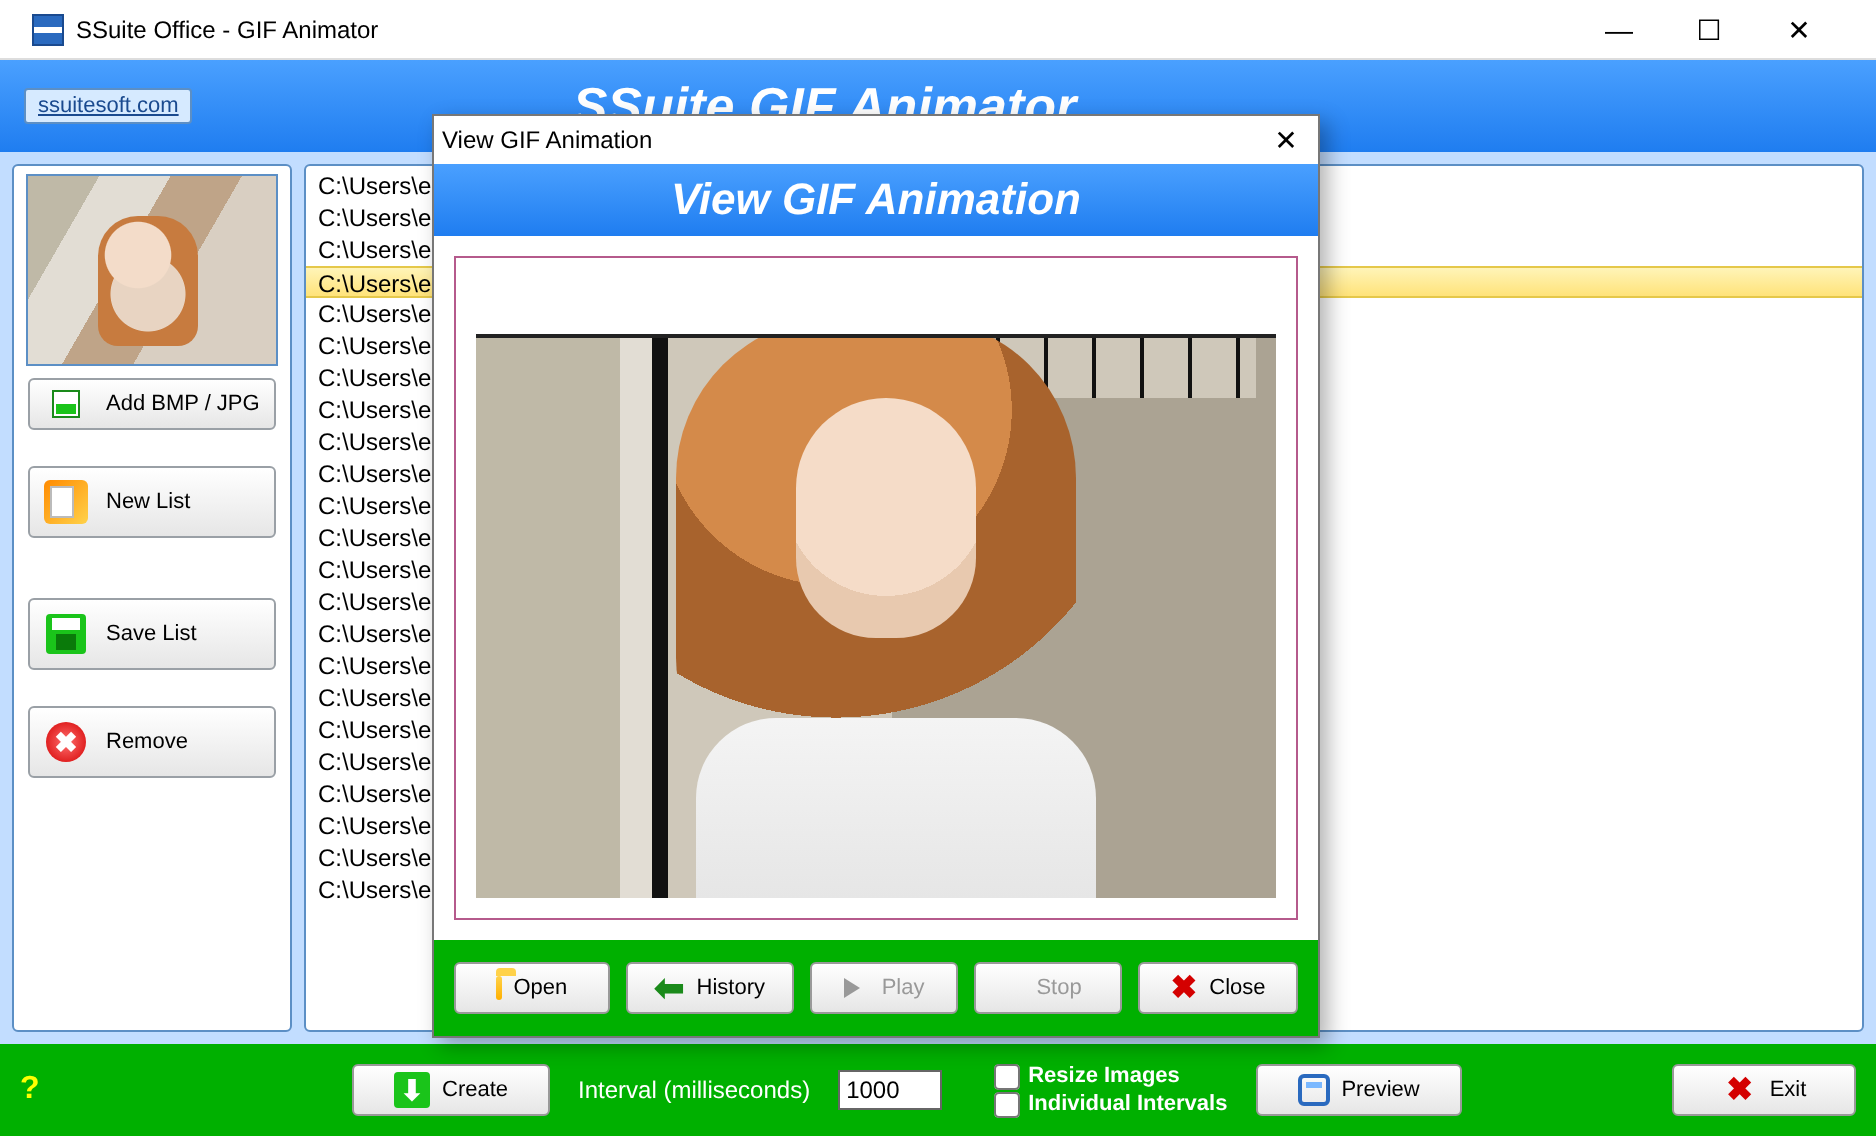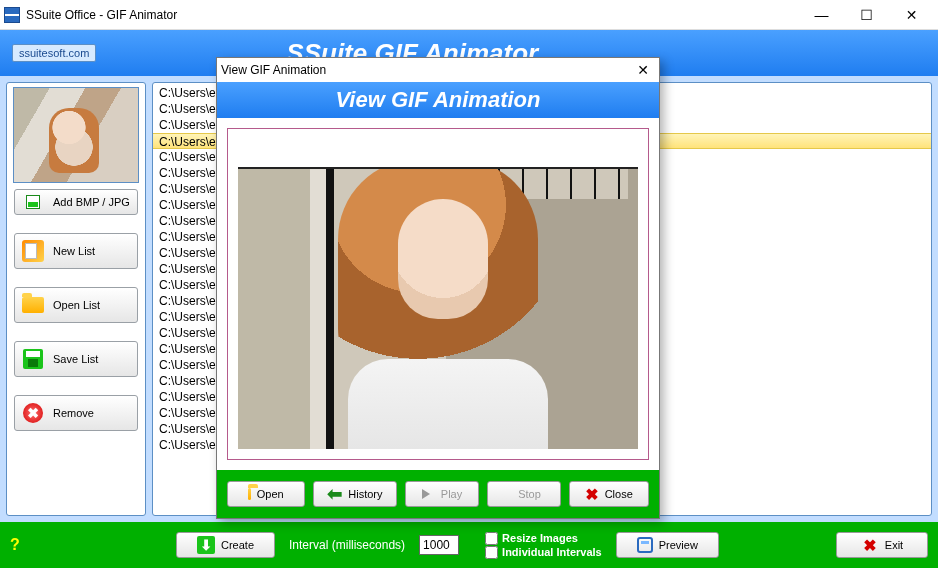--- a/index.html
+++ b/index.html
@@ -1,27 +1,27 @@
 <!DOCTYPE html>
 <html><head>
 <meta charset="utf-8">
 <style>
   * { box-sizing: border-box; margin: 0; padding: 0; font-family: "Segoe UI", Tahoma, sans-serif; }
   body { width: 938px; height: 568px; background: #fff; overflow: hidden; }
 
   
-  .titlebar { height: 30px; background: #fff; display: flex; align-items: center; padding: 0 4px; border-bottom: 1px solid #ddd; }
+  .titlebar { height: 30px; background: #fff; display: flex; align-items: center; padding: 0 16px; border-bottom: 1px solid #ddd; }
   .titlebar .app-icon { width: 16px; height: 16px; margin-right: 6px; background: linear-gradient(#2a6abf 40%, #fff 40% 60%, #2a6abf 60%); border: 1px solid #1a4a8f; }
   .titlebar .title-text { font-size: 12px; color: #000; }
   .titlebar .win-controls { margin-left: auto; display: flex; }
   .titlebar .win-controls div { width: 45px; height: 30px; display: flex; align-items: center; justify-content: center; font-size: 14px; font-family: "Segoe UI Symbol", sans-serif; }
 
   
   .header-band { height: 46px; background: linear-gradient(#4aa0ff, #1f7df0); display: flex; align-items: center; padding-left: 12px; }
-  .header-band .site { background: #d6eaff; color: #1a4a8f; font-size: 11px; padding: 2px 6px; border: 1px solid #5c8fc5; border-radius: 2px; }
+  .header-band .site { background: #d6eaff; color: #1a4a8f; font-size: 11px; padding: 2px 6px; border: 1px solid #5c8fc5; border-radius: 2px; text-decoration: underline; }
   .header-band .big-title { color: #fff; font-size: 26px; font-weight: bold; font-style: italic; margin-left: 190px; }
 
   
   .main { position: relative; height: 446px; background: #c2ddff; display: flex; padding: 6px; gap: 6px; }
 
   
   .sidebar { width: 140px; background: #fff; border: 1px solid #5c8fc5; border-radius: 3px; display: flex; flex-direction: column; align-items: center; padding: 4px; gap: 6px; }
   .thumb { width: 126px; height: 96px; border: 1px solid #5c8fc5; background: linear-gradient(120deg, #bfb9a7 0 20%, #e2ddd4 20% 40%, #bfa488 40% 60%, #d9cfc2 60% 100%); position: relative; }
   .thumb::after { content: ""; position: absolute; left: 35px; top: 20px; width: 50px; height: 65px; background: radial-gradient(circle at 40% 30%, #f3dcc9 0 30%, transparent 31%), radial-gradient(circle at 50% 60%, #e8d4c2 0 40%, transparent 41%), #c77b3f; border-radius: 20px 20px 10px 10px; }
 
@@ -49,21 +49,21 @@
   
   .filelist { flex: 1; background: #fff; border: 1px solid #5c8fc5; border-radius: 3px; overflow: hidden; padding: 2px 0; position: relative; }
   .filelist .row { height: 16px; line-height: 16px; font-size: 12px; padding: 0 6px; white-space: nowrap; overflow: hidden; }
   .filelist .row.sel { background: linear-gradient(#fff4b8, #ffe37a); border: 1px solid #e5c84a; border-left: none; border-right: none; }
 
   
   .bottombar { height: 46px; background: #00b000; display: flex; align-items: center; padding: 0 10px; gap: 14px; }
   .help-mark { width: 18px; height: 18px; color: #ffff00; font-size: 16px; font-weight: bold; }
   .sm-btn { height: 26px; min-width: 92px; background: linear-gradient(#fff, #e6e6e6); border: 1px solid #999; border-radius: 3px; display: flex; align-items: center; justify-content: center; padding: 0 20px; gap: 6px; font-size: 11px; cursor: pointer; }
   .interval-lbl { color: #fff; font-size: 12px; font-weight: normal; }
-  .interval-in { width: 40px; height: 20px; font-size: 12px; padding: 1px 3px; border: 1px solid #666; }
+  .interval-in { width: 52px; height: 20px; font-size: 12px; padding: 1px 3px; border: 1px solid #666; }
   .checks { display: flex; flex-direction: column; gap: 1px; }
   .checks label { color: #fff; font-size: 11px; font-weight: bold; display: flex; align-items: center; gap: 4px; margin-left: 12px; }
   .checks input { width: 13px; height: 13px; }
   .spacer { flex: 1; }
 
   
   .modal { position: absolute; left: 216px; top: -19px; width: 444px; height: 462px; background: #fff; border: 1px solid #777; box-shadow: 4px 4px 10px rgba(0,0,0,0.3); display: flex; flex-direction: column; }
   .modal-titlebar { height: 24px; background: #fff; display: flex; align-items: center; padding: 0 4px; }
   .modal-titlebar .t { font-size: 12px; }
   .modal-titlebar .x { margin-left: auto; width: 24px; height: 22px; display: flex; align-items: center; justify-content: center; font-size: 14px; cursor: pointer; }
@@ -114,26 +114,20 @@
       <span class="lbl">Add BMP / JPG</span>
     </div>
     <div style="height:6px"></div>
     <div class="btn lg">
       <span class="ic">
           <span class="ic-new"></span>
         </span>
       <span class="lbl">New List</span>
     </div>
     <div style="height:6px"></div>
-    <div class="btn lg">
-      <span class="ic">
-          <span class="ic-folder"></span>
-        </span>
-      <span class="lbl">Open List</span>
-    </div>
     <div style="height:6px"></div>
     <div class="btn lg">
       <span class="ic">
           <span class="ic-save"></span>
         </span>
       <span class="lbl">Save List</span>
     </div>
     <div style="height:6px"></div>
     <div class="btn lg">
       <span class="ic">

